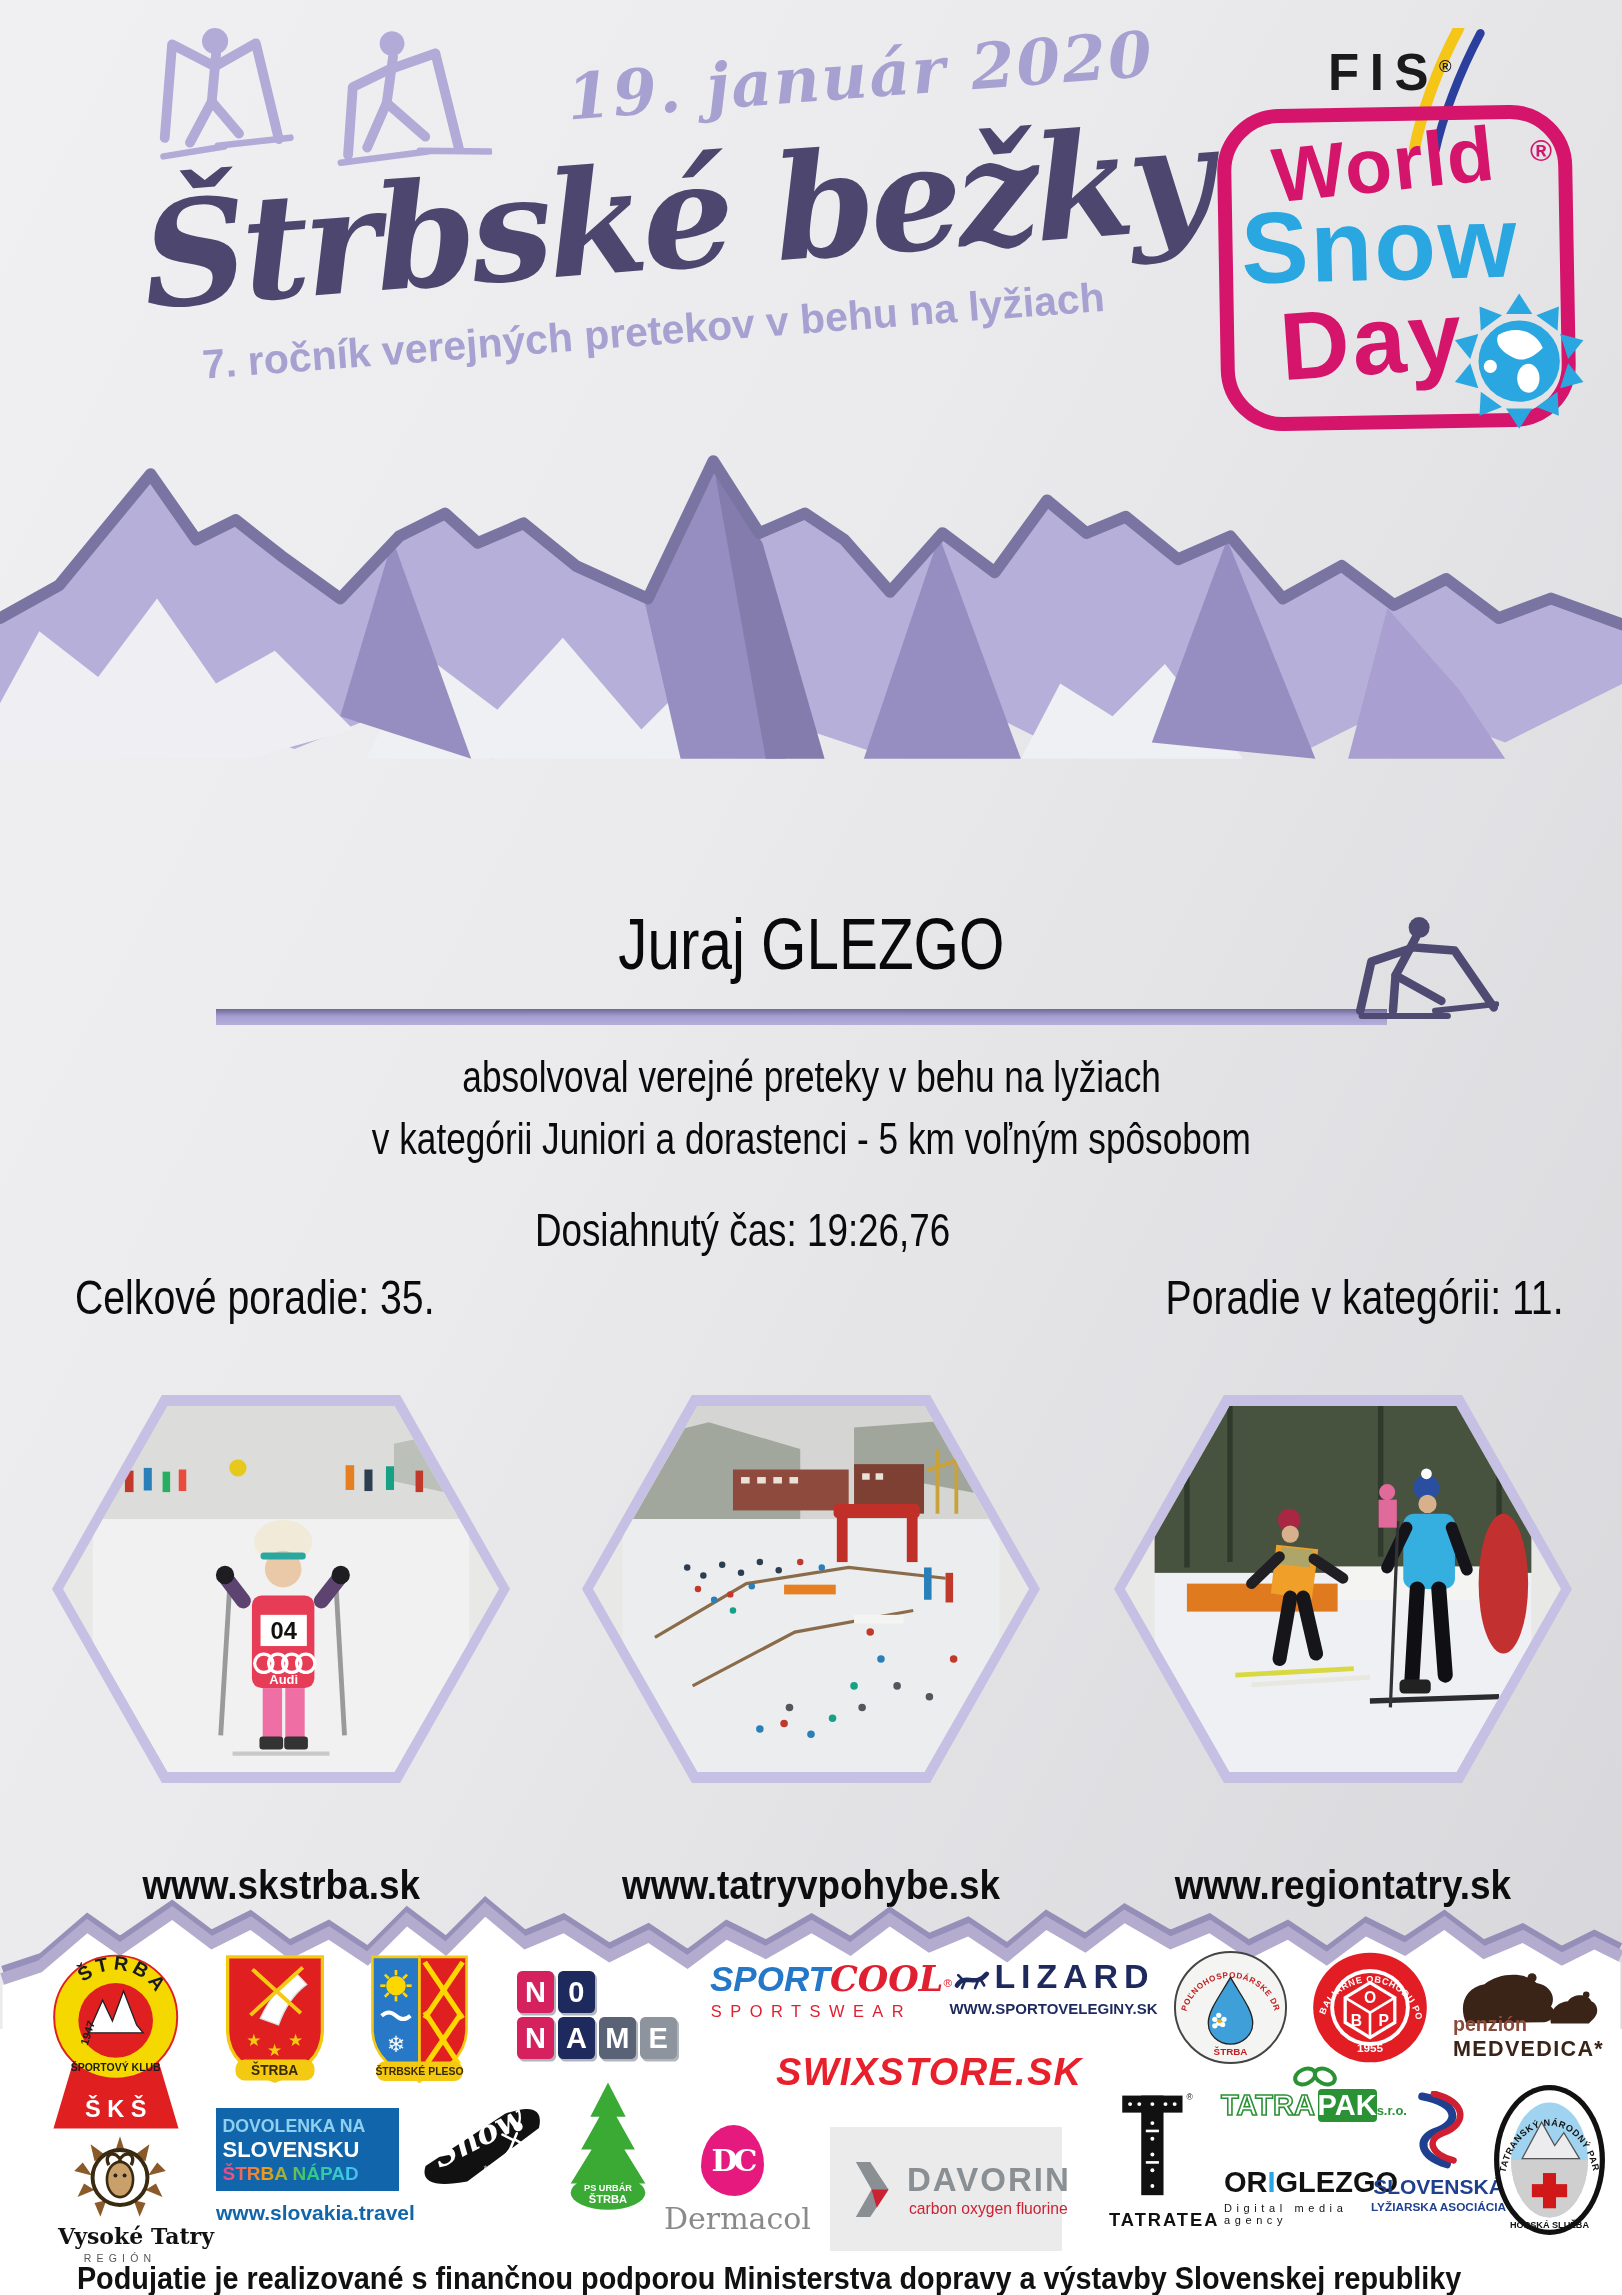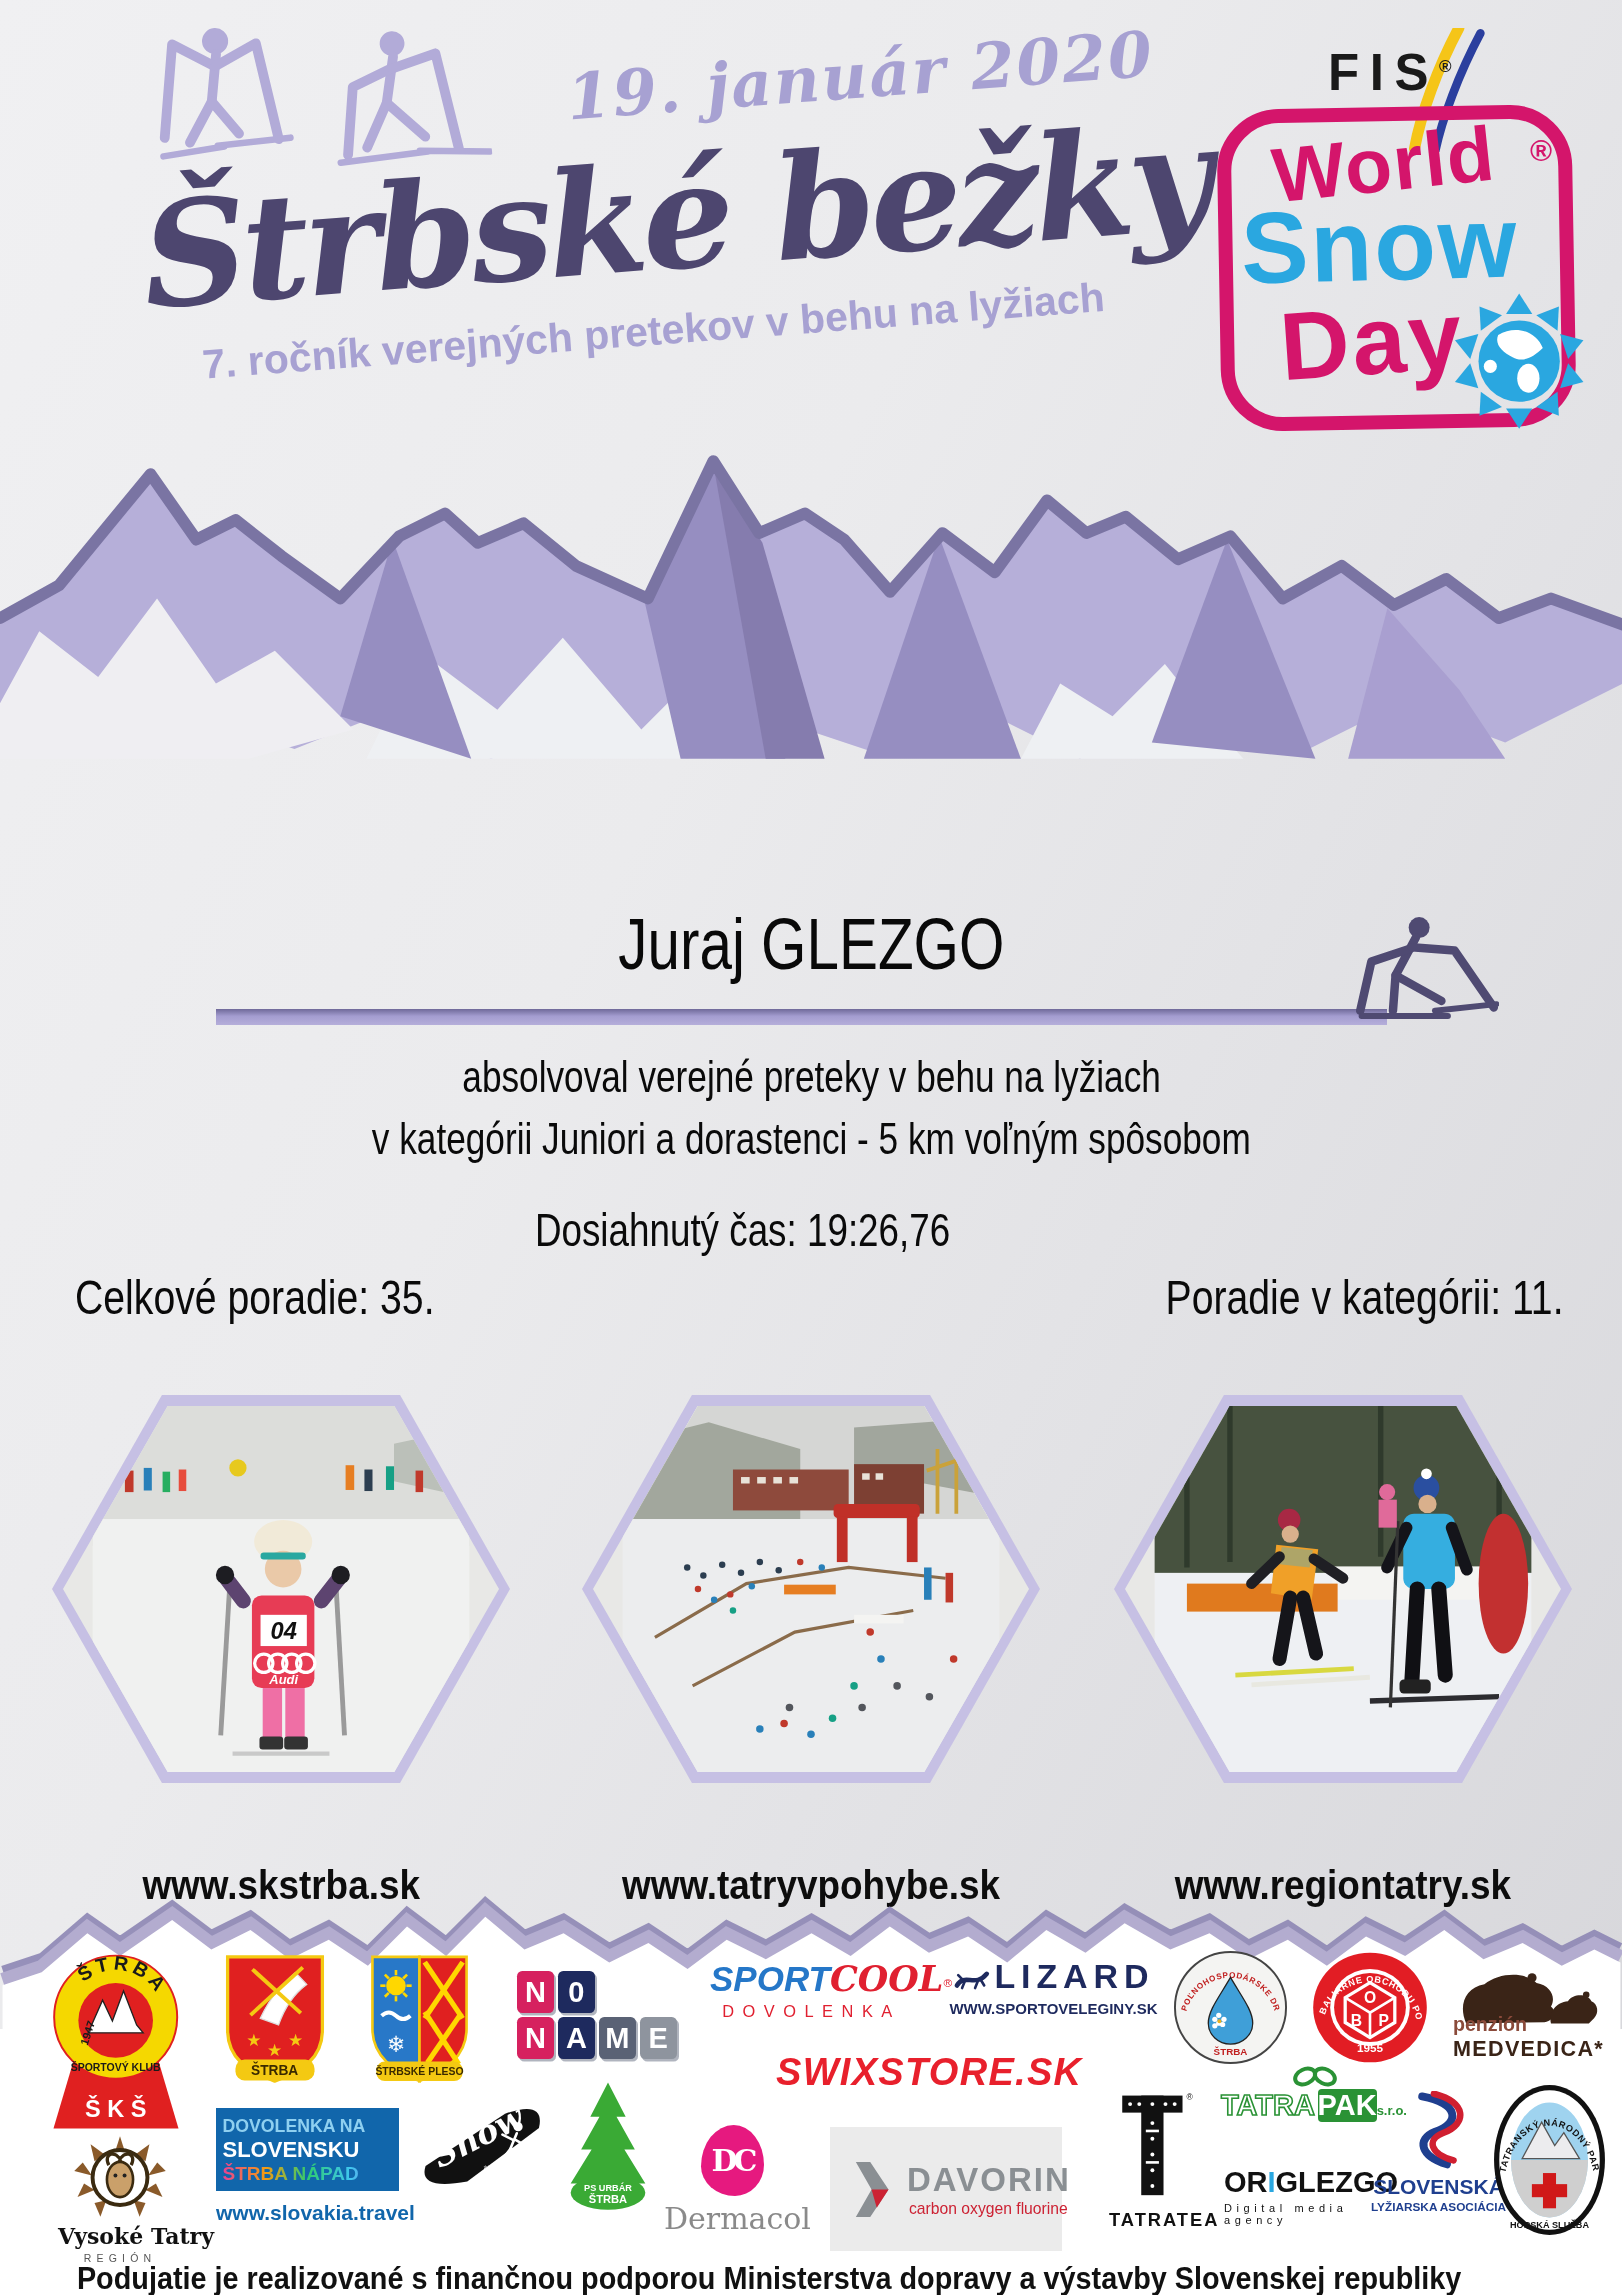--- a/index.html
+++ b/index.html
@@ -42,21 +42,21 @@
              font-size:73px;color:#090909;}
   .name-bar{position:absolute;left:216px;top:1009px;width:1171px;height:15.7px;
             background:linear-gradient(#6f6999,#a49dd0 45%,#b5aeda);}
   .cert-line{position:absolute;left:52px;right:52px;text-align:center;font-size:44px;color:#0a0a0a;}
   .cert-time{position:absolute;left:0;right:137px;top:1203px;text-align:center;font-size:46px;color:#0a0a0a;}
   .cert-left{position:absolute;left:75px;top:1269px;font-size:49px;color:#0a0a0a;}
   .cert-right{position:absolute;right:59px;top:1269px;font-size:49px;color:#0a0a0a;}
 
   
   .hex{position:absolute;top:1395px;width:458px;height:388px;
-       clip-path:polygon(0 50%,24% 0,76% 0,100% 50%,76% 100%,24% 100%);background:#c6c0e4;font-style:italic;}
+       clip-path:polygon(0 50%,24% 0,76% 0,100% 50%,76% 100%,24% 100%);background:#c6c0e4;}
   .hex-in{position:absolute;inset:11px;clip-path:polygon(0 50%,24% 0,76% 0,100% 50%,76% 100%,24% 100%);
           background:#e8e8e6;}
   .hex-in svg{width:100%;height:100%;display:block;}
   .caption{position:absolute;top:1862px;width:458px;text-align:center;
            font-weight:800;font-size:41px;color:#0d0d0d;}
 
   .white-panel{position:absolute;left:0;top:2029px;width:1623px;height:267px;background:#ffffff;}
   .footer{position:absolute;left:0;top:2244px;width:1303px;text-align:center;
           font-weight:700;font-size:32px;color:#111;margin-top:16px;}
 
@@ -420,21 +420,21 @@
     <div>
       <span class="tile" style="background:#d6215f">N</span><span class="tile" style="background:#1e2a5e">0</span>
     </div>
     <div style="margin-top:3.9px">
       <span class="tile" style="background:#d6215f">N</span><span class="tile" style="background:#1e2a5e">A</span><span class="tile" style="background:#5a6275">M</span><span class="tile" style="background:#8e949e">E</span>
     </div>
   </div>
 
   <div class="sp" style="left:710px;top:1958px;width:203px;text-align:center">
     <div class="nowrap"><span style="font:italic 800 35px 'Liberation Sans',sans-serif;color:#2577c8">SPORT</span><span style="font:italic 700 35px 'DejaVu Serif',serif;color:#e02030">COOL</span><sup style="font-size:11.8px;color:#e02030">®</sup></div>
-    <div style="font-size:16.4px;letter-spacing:8.5px;color:#e02030;margin-top:2.6px">DOVOLENKA</div>
+    <div style="font-size:16.4px;letter-spacing:8.5px;color:#e02030;margin-top:2.6px">SPORTSWEAR</div>
   </div>
 
   <div class="sp" style="left:949px;top:1957px;width:209px;text-align:center">
     <div class="nowrap" style="color:#1e2a5e">
       <svg width="39" height="26" viewBox="0 0 60 40" style="vertical-align:-3.9px">
         <path d="M6,30 C18,10 34,34 52,12" stroke="#1e2a5e" stroke-width="7" fill="none" stroke-linecap="round"></path>
         <g stroke="#1e2a5e" stroke-width="4" stroke-linecap="round">
           <line x1="16" y1="22" x2="8" y2="14"></line>
             <line x1="18" y1="24" x2="14" y2="34"></line>
           <line x1="38" y1="24" x2="34" y2="34"></line>

